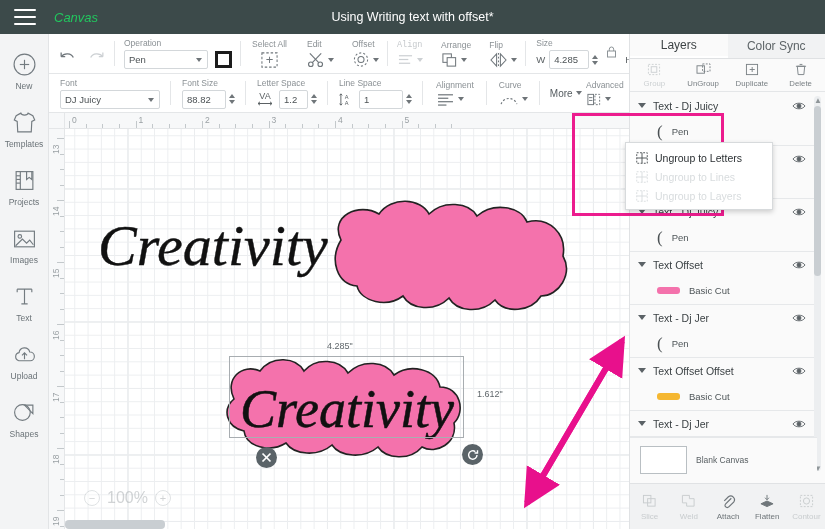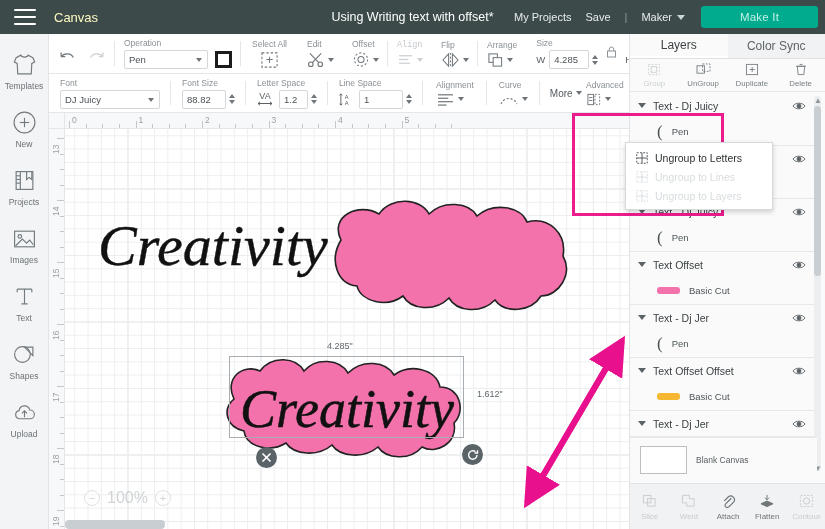--- a/index.html
+++ b/index.html
@@ -11,21 +11,21 @@
   #app { position: relative; width: 825px; height: 529px; }
 
   
   .header {
     position: absolute; left: 0; top: 0; width: 825px; height: 34px;
     background: #3c4a4a; display: flex; align-items: center;
   }
   .hamburger { width: 22px; height: 16px; margin-left: 14px; margin-right: 18px;
     display: flex; flex-direction: column; justify-content: space-between; cursor: pointer; }
   .hamburger i { display: block; height: 2px; background: #fff; border-radius: 1px; }
-  .hdr-canvas { color: #fef9c3; font-size: 13px; }
+  .hdr-canvas { color: #22c55e; font-size: 13px; font-style: italic; }
   .hdr-title { position: absolute; left: 0; right: 0; text-align: center;
     color: #ffffff; font-size: 12.5px; pointer-events: none; }
   .hdr-right { margin-left: auto; display: flex; align-items: center; height: 100%; }
   .hdr-link { color: #e8eced; font-size: 11px; margin-right: 14px; cursor: pointer; }
   .hdr-sep { color: #8d9a9a; font-size: 11px; margin-right: 14px; }
   .hdr-maker { color: #e8eced; font-size: 11px; margin-right: 5px; cursor: pointer; }
   .caret-d { width: 0; height: 0; border-left: 4px solid transparent;
     border-right: 4px solid transparent; border-top: 5px solid #cdd6d6; margin-right: 16px; cursor: pointer;}
   .make-it {
     width: 117px; height: 22px; background: #00ab8e; border-radius: 3px;
@@ -190,48 +190,40 @@
 <div id="app">
 
   <div class="header">
     <div class="hamburger">
         <i></i>
         <i></i>
         <i></i>
       </div>
     <div class="hdr-canvas">Canvas</div>
     <div class="hdr-title">Using Writing text with offset*</div>
-    <div class="hdr-right">
-      <div class="hdr-link">My Projects</div>
-      <div class="hdr-link">Save</div>
-      <div class="hdr-sep">|</div>
-      <div class="hdr-maker">Maker</div>
-      <div class="caret-d"></div>
-      <div class="make-it" style="background: rgb(0, 171, 142);">Make It</div>
-    </div>
   </div>
 
   <div class="sidebar">
-    <div class="sb-item">
-      <div class="sb-icon">
-        <svg width="25" height="23" viewBox="0 0 24 22" fill="none" stroke="currentColor" stroke-width="1.1">
-          <path d="M8.5 2 L4 4.5 L2.2 8.5 L5 10 L5.5 20 L18.5 20 L19 10 L21.8 8.5 L20 4.5 L15.5 2 C15 4.5 9 4.5 8.5 2 Z"></path>
-        </svg>
-        </div>
-      <div class="sb-label">Templates</div>
-    </div>
     <div class="sb-item">
       <div class="sb-icon">
         <svg width="25" height="25" viewBox="0 0 24 24" fill="none" stroke="currentColor" stroke-width="1.1">
           <circle cx="12" cy="12" r="10"></circle>
             <line x1="12" y1="7.5" x2="12" y2="16.5"></line>
             <line x1="7.5" y1="12" x2="16.5" y2="12"></line>
         </svg>
         </div>
       <div class="sb-label">New</div>
+    </div>
+    <div class="sb-item">
+      <div class="sb-icon">
+        <svg width="25" height="23" viewBox="0 0 24 22" fill="none" stroke="currentColor" stroke-width="1.1">
+          <path d="M8.5 2 L4 4.5 L2.2 8.5 L5 10 L5.5 20 L18.5 20 L19 10 L21.8 8.5 L20 4.5 L15.5 2 C15 4.5 9 4.5 8.5 2 Z"></path>
+        </svg>
+        </div>
+      <div class="sb-label">Templates</div>
     </div>
     <div class="sb-item">
       <div class="sb-icon">
         <svg width="23" height="23" viewBox="0 0 22 22" fill="none" stroke="currentColor" stroke-width="1.1">
           <rect x="3" y="2.5" width="16" height="17"></rect>
             <line x1="7" y1="2.5" x2="7" y2="19.5"></line>
           <line x1="3" y1="6.5" x2="7" y2="6.5"></line>
             <line x1="3" y1="10" x2="7" y2="10"></line>
             <line x1="3" y1="13.5" x2="7" y2="13.5"></line>
           <path d="M13 2.5 L13 10 L15.5 8 L18 10 L18 2.5"></path>
@@ -252,35 +244,35 @@
     <div class="sb-item">
       <div class="sb-icon">
         <svg width="23" height="23" viewBox="0 0 22 22" fill="none" stroke="currentColor" stroke-width="1.1">
           <path d="M4 4 L18 4 M4 4 L4 7 M18 4 L18 7 M11 4 L11 18 M8 18 L14 18"></path>
         </svg>
         </div>
       <div class="sb-label">Text</div>
     </div>
     <div class="sb-item">
       <div class="sb-icon">
+        <svg width="25" height="22" viewBox="0 0 24 21" fill="none" stroke="currentColor" stroke-width="1.1">
+          <path d="M6.5 16 A4 4 0 0 1 6.8 8.2 A5.2 5.2 0 0 1 17 7.6 A3.8 3.8 0 0 1 17.5 16 Z"></path>
+          <path d="M12 14.5 L12 8.5 M9.6 10.8 L12 8.4 L14.4 10.8"></path>
+        </svg>
+        </div>
+      <div class="sb-label">Upload</div>
+    </div>
+    <div class="sb-item">
+      <div class="sb-icon">
         <svg width="24" height="23" viewBox="0 0 23 22" fill="none" stroke="currentColor" stroke-width="1.1">
           <circle cx="10" cy="11" r="7.5"></circle>
             <path d="M12 4 L20 4 L20 12 Z"></path>
         </svg>
         </div>
       <div class="sb-label">Shapes</div>
-    </div>
-    <div class="sb-item">
-      <div class="sb-icon">
-        <svg width="25" height="22" viewBox="0 0 24 21" fill="none" stroke="currentColor" stroke-width="1.1">
-          <path d="M6.5 16 A4 4 0 0 1 6.8 8.2 A5.2 5.2 0 0 1 17 7.6 A3.8 3.8 0 0 1 17.5 16 Z"></path>
-          <path d="M12 14.5 L12 8.5 M9.6 10.8 L12 8.4 L14.4 10.8"></path>
-        </svg>
-        </div>
-      <div class="sb-label">Upload</div>
     </div>
   </div>
 
   <div class="toolbar">
     <div class="tgrp bord">
       <div class="trow" style="margin-top:7px">
         <div class="ic" style="margin-right:12px">
           <svg width="18" height="14" viewBox="0 0 20 15" fill="none" stroke="currentColor" stroke-width="1.4">
             <path d="M3.5 7 C7 2.5 15 3 17 8"></path>
               <path d="M3.5 7 L3.5 2.6 M3.5 7 L8 7"></path>
@@ -353,41 +345,41 @@
           <svg width="17" height="15" viewBox="0 0 18 16" fill="none" stroke="currentColor" stroke-width="1.3">
             <line x1="2" y1="4" x2="16" y2="4"></line>
               <line x1="2" y1="8" x2="12" y2="8"></line>
               <line x1="2" y1="12" x2="14" y2="12"></line>
           </svg>
           </div>
         <div class="mini-caret dim"></div>
       </div>
     </div>
 
+    <div class="tgrp" style="padding:0 9px">
+      <div class="tlabel">Arrange</div>
+      <div class="trow">
+        <div class="ic">
+          <svg width="17" height="16" viewBox="0 0 18 17" fill="none" stroke="currentColor" stroke-width="1.1">
+            <rect x="2" y="2" width="9" height="9"></rect>
+              <rect x="6.5" y="6" width="9" height="9" fill="#fff"></rect>
+          </svg>
+          </div>
+        <div class="mini-caret"></div>
+      </div>
+    </div>
+
     <div class="tgrp bord" style="padding:0 9px">
       <div class="tlabel">Flip</div>
       <div class="trow">
         <div class="ic">
           <svg width="19" height="16" viewBox="0 0 20 17" fill="none" stroke="currentColor" stroke-width="1.1">
             <path d="M8 2 L8 15 L2 8.5 Z"></path>
               <path d="M12 2 L12 15 L18 8.5 Z"></path>
             <line x1="10" y1="1" x2="10" y2="16" stroke-dasharray="2 2"></line>
-          </svg>
-          </div>
-        <div class="mini-caret"></div>
-      </div>
-    </div>
-
-    <div class="tgrp" style="padding:0 9px">
-      <div class="tlabel">Arrange</div>
-      <div class="trow">
-        <div class="ic">
-          <svg width="17" height="16" viewBox="0 0 18 17" fill="none" stroke="currentColor" stroke-width="1.1">
-            <rect x="2" y="2" width="9" height="9"></rect>
-              <rect x="6.5" y="6" width="9" height="9" fill="#fff"></rect>
           </svg>
           </div>
         <div class="mini-caret"></div>
       </div>
     </div>
 
     <div class="tgrp bord" style="padding:0 10px">
       <div class="tlabel">Size</div>
       <div class="trow">
         <span class="wh">W</span>

